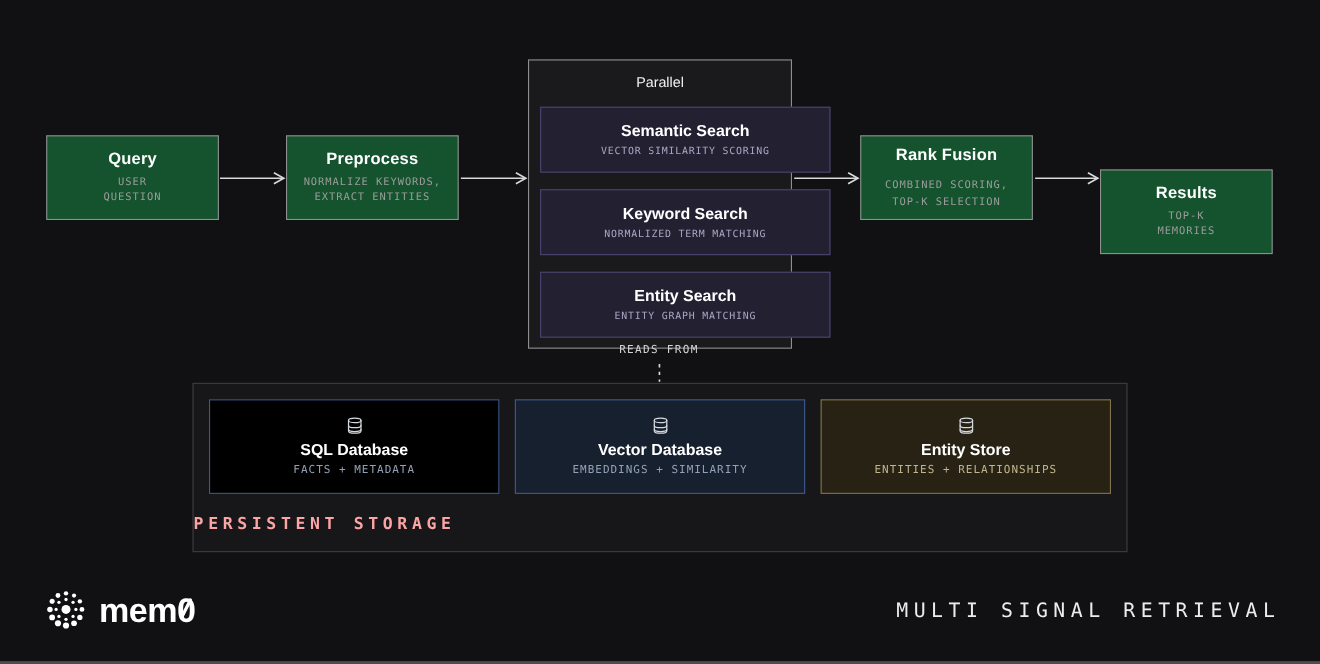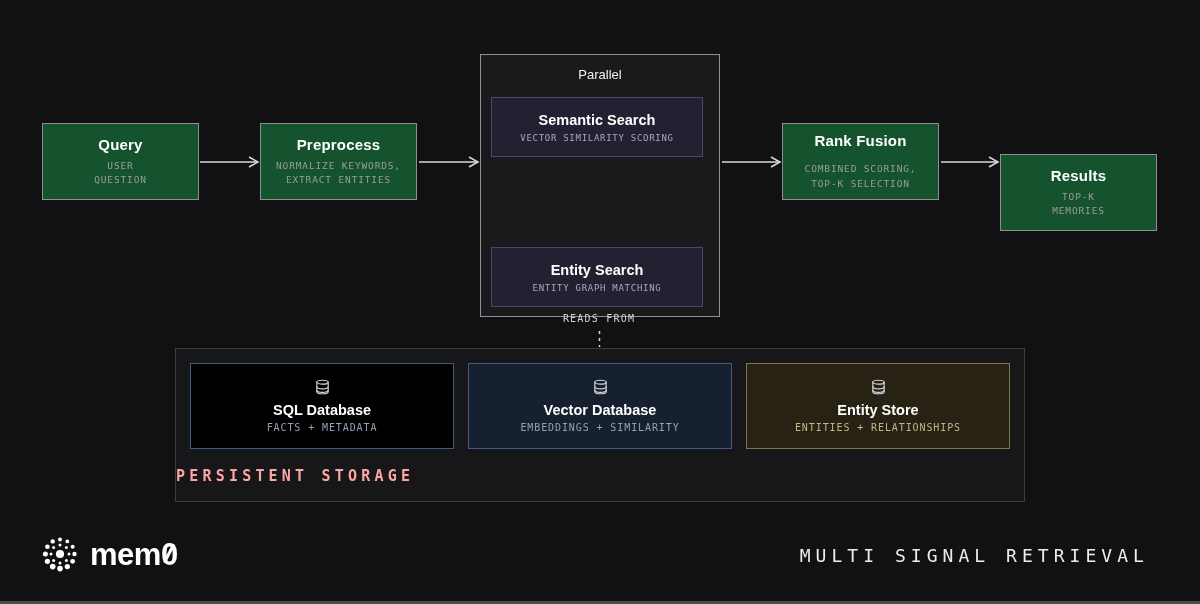--- a/index.html
+++ b/index.html
@@ -56,21 +56,21 @@
     position: absolute;
     top: 12px; left: 0; right: 0;
     text-align: center;
     color: #f2f2f2;
     font-size: 13px;
     font-weight: 500;
   }
   .search-box {
     position: absolute;
     left: 10px;
-    width: 212px; height: 60px;
+    width: 264px; height: 60px;
     background: #232032;
     border: 1px solid #4c4570;
     display: flex;
     flex-direction: column;
     align-items: center;
     justify-content: center;
     gap: 5px;
     text-align: center;
   }
   .search-box .sb-title {
@@ -182,21 +182,21 @@
     left: 50%;
     top: 16%;
     height: 68%;
     width: 3px;
     background: #ffffff;
     transform: translateX(-50%) rotate(27deg);
     border-radius: 2px;
   }
   .caption {
     position: absolute;
-    right: 51px; top: 545px;
+    right: 36px; top: 545px;
     color: #ececec;
     font-family: "DejaVu Sans Mono", monospace;
     font-size: 18px;
     letter-spacing: 0.28em;
     white-space: nowrap;
   }
 
   .bottom-strip {
     position: absolute;
     left: 0; bottom: 0;
@@ -251,20 +251,24 @@
     <div class="node-title">Results</div>
     <div class="node-sub">TOP-K
 MEMORIES</div>
   </div>
 
   <div class="parallel">
     <div class="parallel-label">Parallel</div>
     <div class="search-box sb-1">
       <div class="sb-title">Semantic Search</div>
       <div class="sb-sub">VECTOR SIMILARITY SCORING</div>
+    </div>
+    <div class="search-box sb-2">
+      <div class="sb-title">Keyword Search</div>
+      <div class="sb-sub">NORMALIZED TERM MATCHING</div>
     </div>
     <div class="search-box sb-3">
       <div class="sb-title">Entity Search</div>
       <div class="sb-sub">ENTITY GRAPH MATCHING</div>
     </div>
   </div>
 
   <div class="reads-from">READS FROM</div>
 
   <div class="storage">

